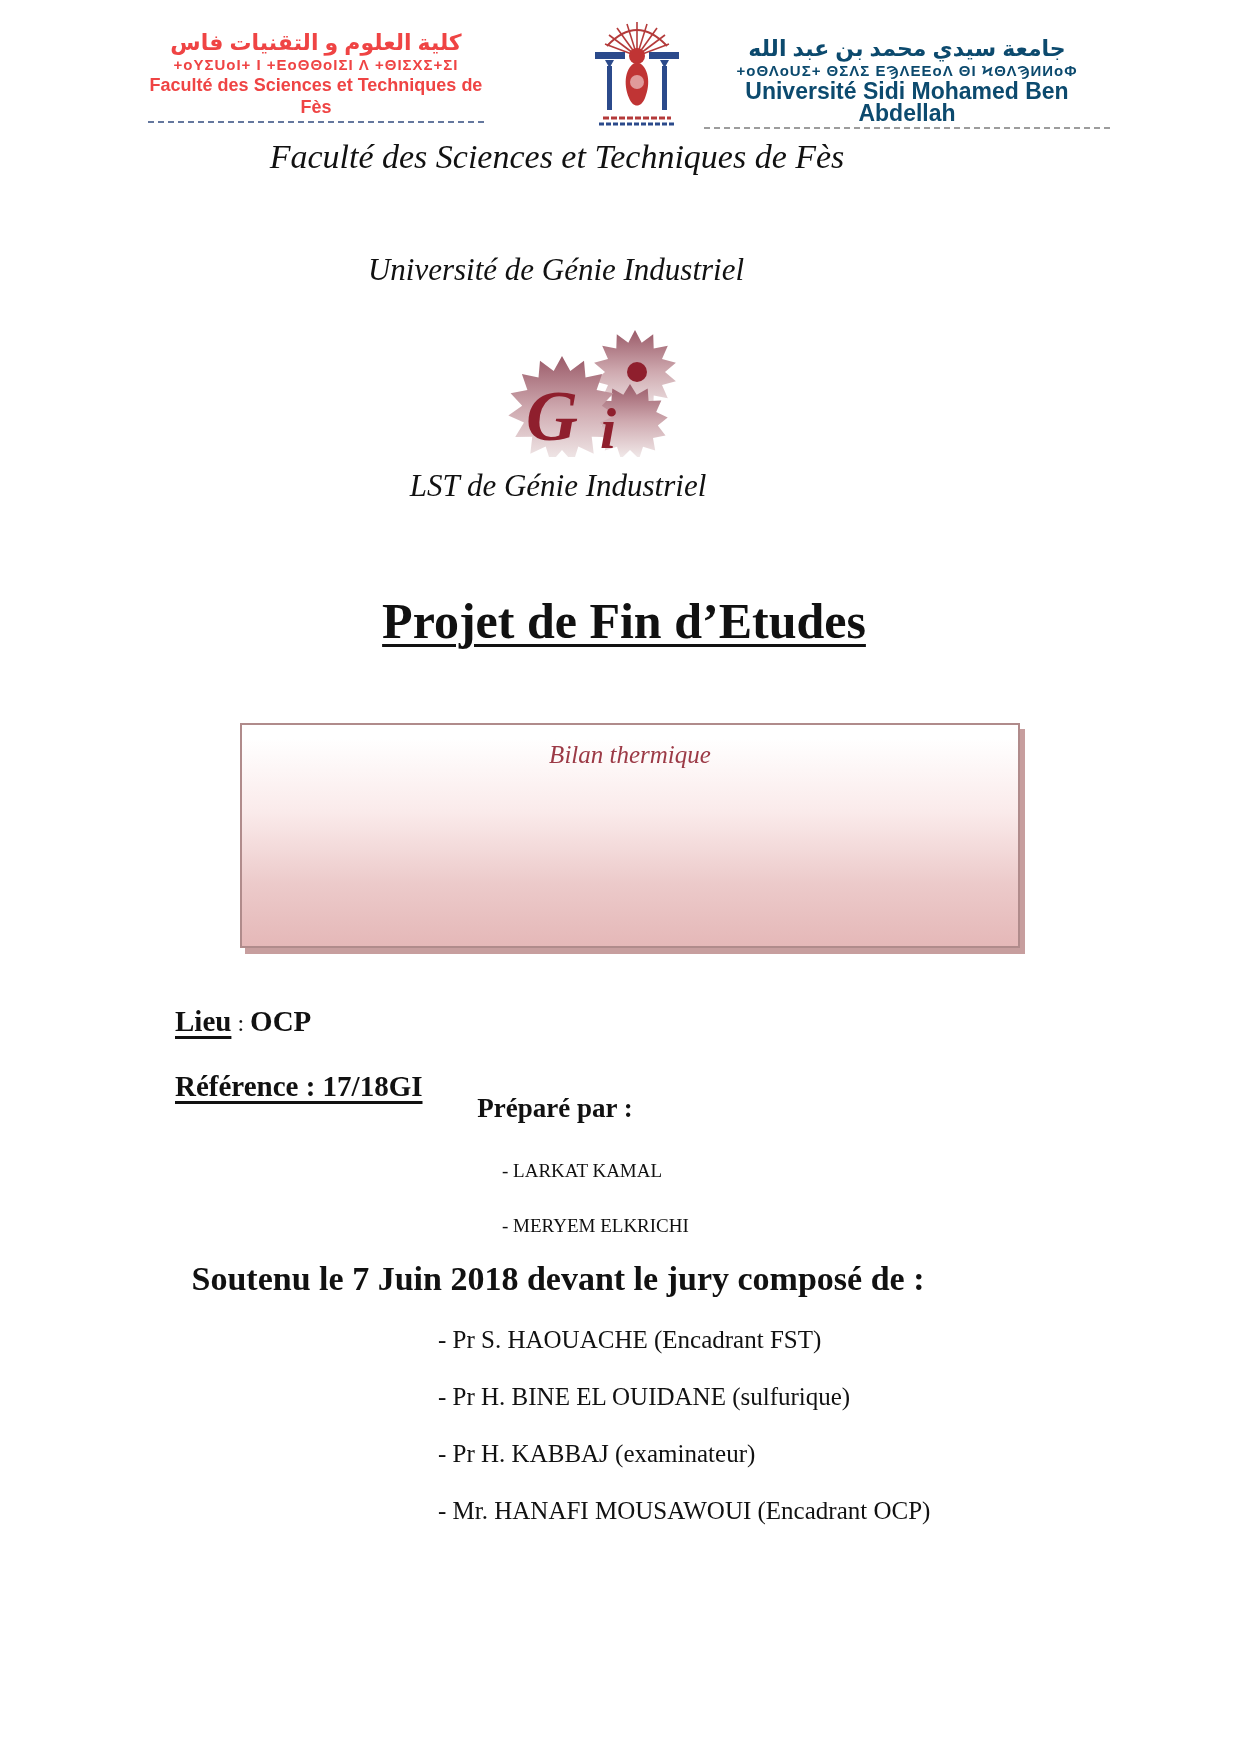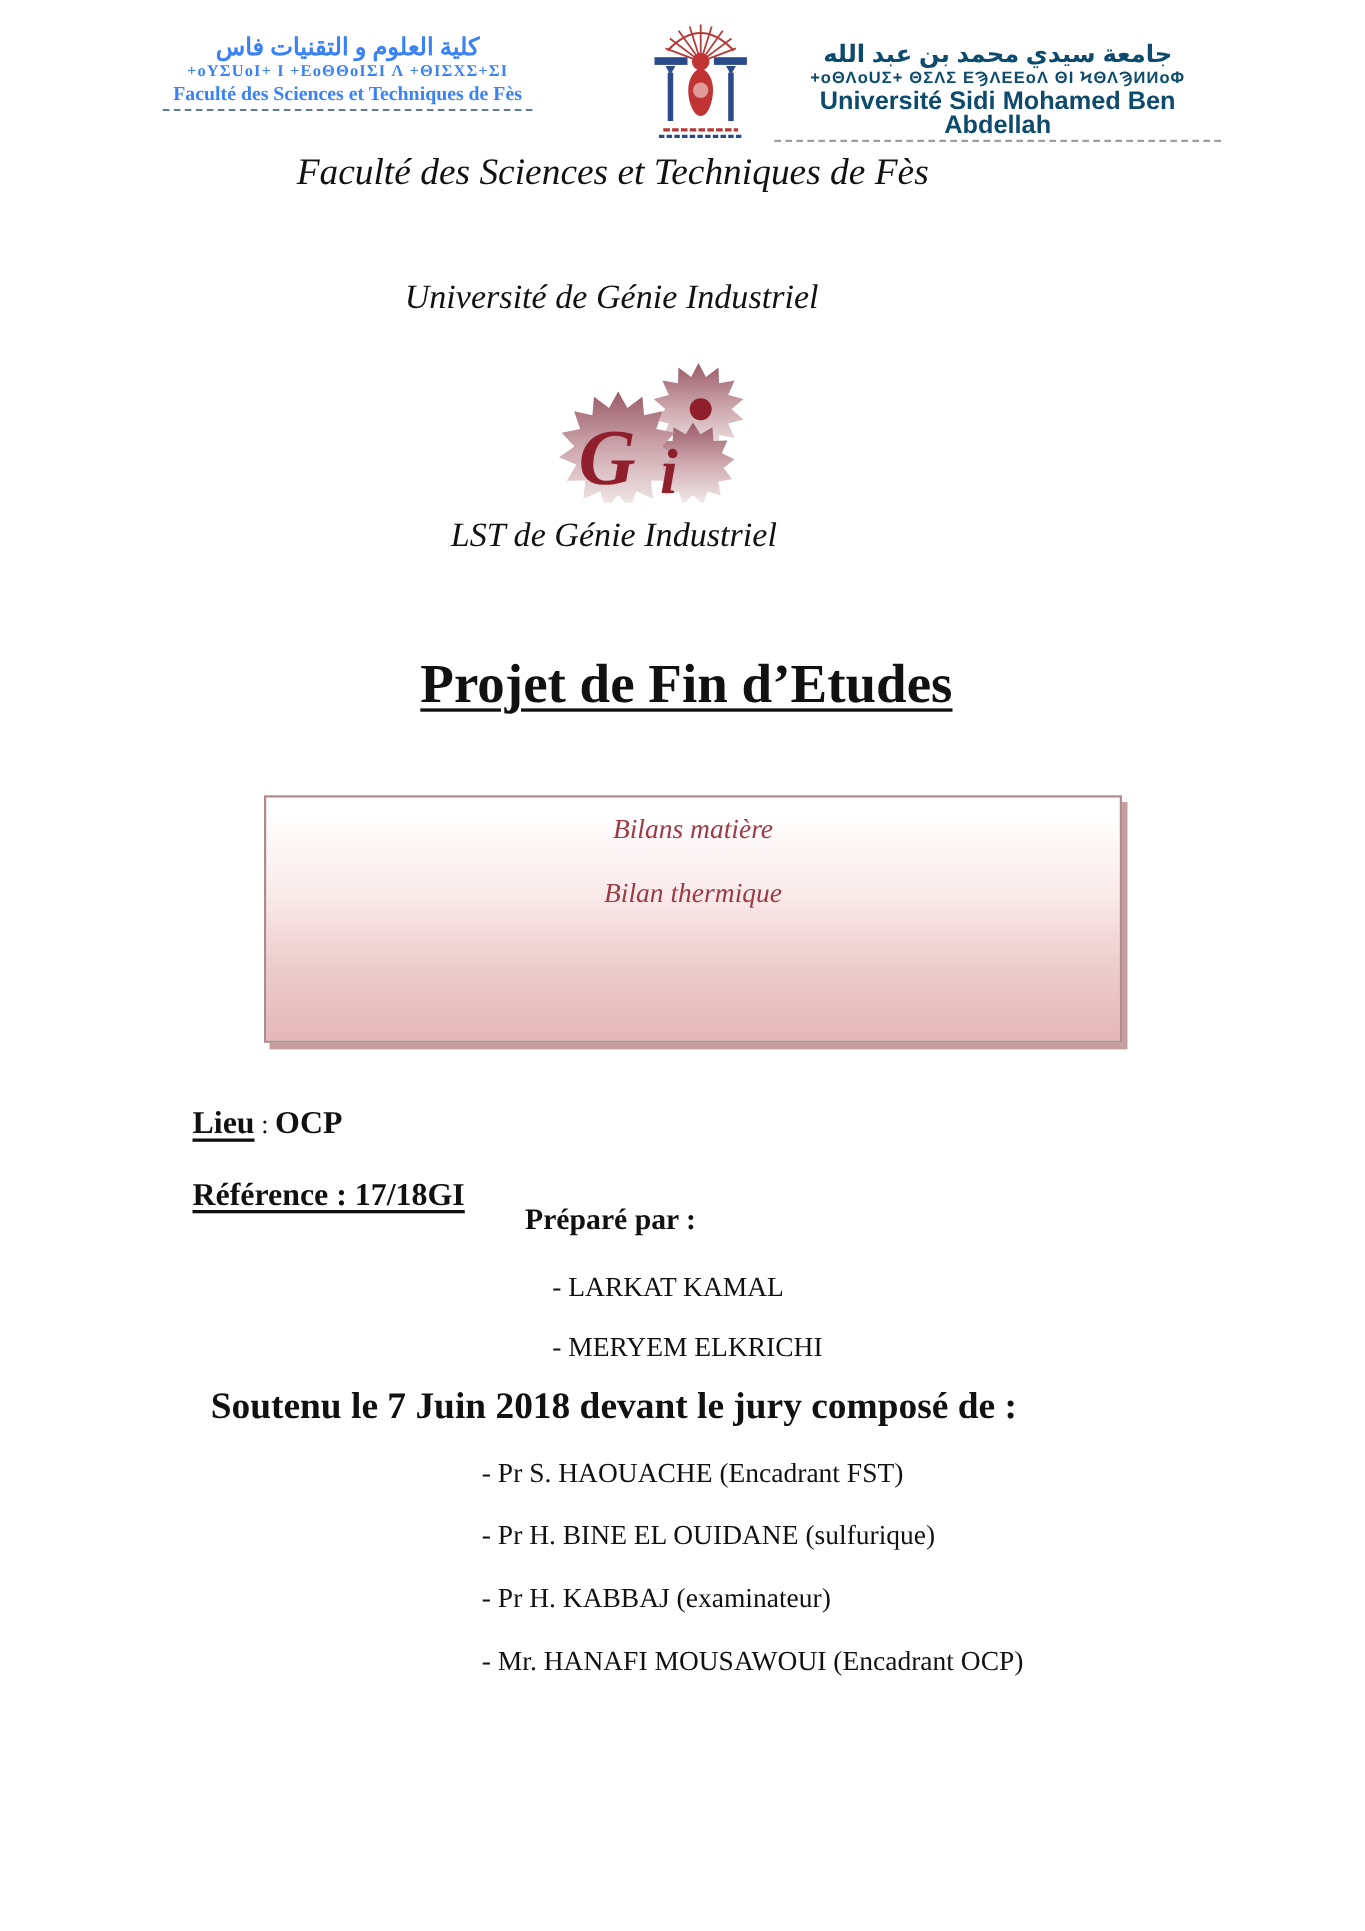--- a/index.html
+++ b/index.html
@@ -4,21 +4,21 @@
 <style>
   * { margin:0; padding:0; box-sizing:border-box; }
   html,body { background:#888; }
   .page {
     position:relative; width:1241px; height:1755px; margin:0 auto;
     background:#ffffff; overflow:hidden;
     font-family:"Liberation Serif","DejaVu Serif",serif; color:#111;
   }
   
   .hdr-block { position:absolute; text-align:center; font-family:"Liberation Sans","DejaVu Sans",sans-serif; font-weight:bold; }
-  .hdr-left  { left:148px; top:30px;  width:336px; color:#3b82f6;font-family:Liberation Serif, serif; }
+  .hdr-left  { left:148px; top:30px;  width:336px; color:#ef4444; }
   .hdr-right { left:704px; top:36px;  width:406px; color:#0c4a6e; }
   .hdr-arabic   { font-size:22px; line-height:26px; }
   .hdr-tifinagh { font-size:15px; line-height:18px; letter-spacing:1px; }
   .hdr-latin    { font-size:23px; line-height:22px; }
   .hdr-left .hdr-latin { font-size:18px; }
   .hdr-dash-left  { border-top:2px dashed #64779e; margin-top:3px; }
   .hdr-dash-right { border-top:2px dashed #9d9d9d; margin-top:3px; }
   .emblem { position:absolute; left:593px; top:22px; }
   
   .c-title { position:absolute; transform:translateX(-50%); white-space:nowrap; font-style:italic; }
@@ -41,21 +41,21 @@
   
   .detail-line { position:absolute; left:146px; font-size:29px; font-weight:bold; white-space:pre; }
   .lieu-line { top:972px; }
   .ref-line  { top:1037px; }
   .u { text-decoration:underline; text-decoration-thickness:3px; text-underline-offset:5px; }
   .lieu-colon { font-weight:normal; font-size:24px; }
   
   .prepared-heading { position:absolute; left:555px; top:1093px; transform:translateX(-50%);
                       font-size:27px; font-weight:bold; white-space:nowrap; }
   .authors { position:absolute; left:502px; top:1158px; list-style:none; }
-  .authors li { font-size:25px; margin-bottom:29px; line-height:26px; }
+  .authors li { font-size:19px; margin-bottom:29px; line-height:26px; }
   .defense-heading { position:absolute; left:558px; top:1260px; transform:translateX(-50%);
                      font-size:34px; font-weight:bold; white-space:nowrap; }
   .jury { position:absolute; left:438px; top:1327px; list-style:none; }
   .jury li { font-size:25px; margin-bottom:31px; line-height:26px; }
 </style>
 </head>
 <body>
 
 <div class="page">
 
@@ -124,21 +124,20 @@
       <circle cx="137" cy="60" r="10" fill="#8f1f2d"></circle>
       <text x="26" y="128" font-family="Liberation Serif, DejaVu Serif, serif" font-style="italic" font-weight="bold" font-size="72" fill="#8f1f2d">G</text>
       <text x="100" y="136" font-family="Liberation Serif, DejaVu Serif, serif" font-style="italic" font-weight="bold" font-size="58" fill="#8f1f2d">i</text>
     </svg>
   </div>
 
   <div class="c-title lst-title">LST de Génie Industriel</div>
   <div class="main-title">Projet de Fin d’Etudes</div>
 
   <div class="subject-box">
-    <div class="subject-line">Bilans matière</div>
     <div class="subject-line">Bilan thermique</div>
   </div>
 
   <div class="detail-line lieu-line">
     <span class="u">Lieu</span><span class="lieu-colon"> : </span><span>OCP</span>
   </div>
   <div class="detail-line ref-line">
     <span class="u">Référence : 17/18GI</span>
   </div>
 

